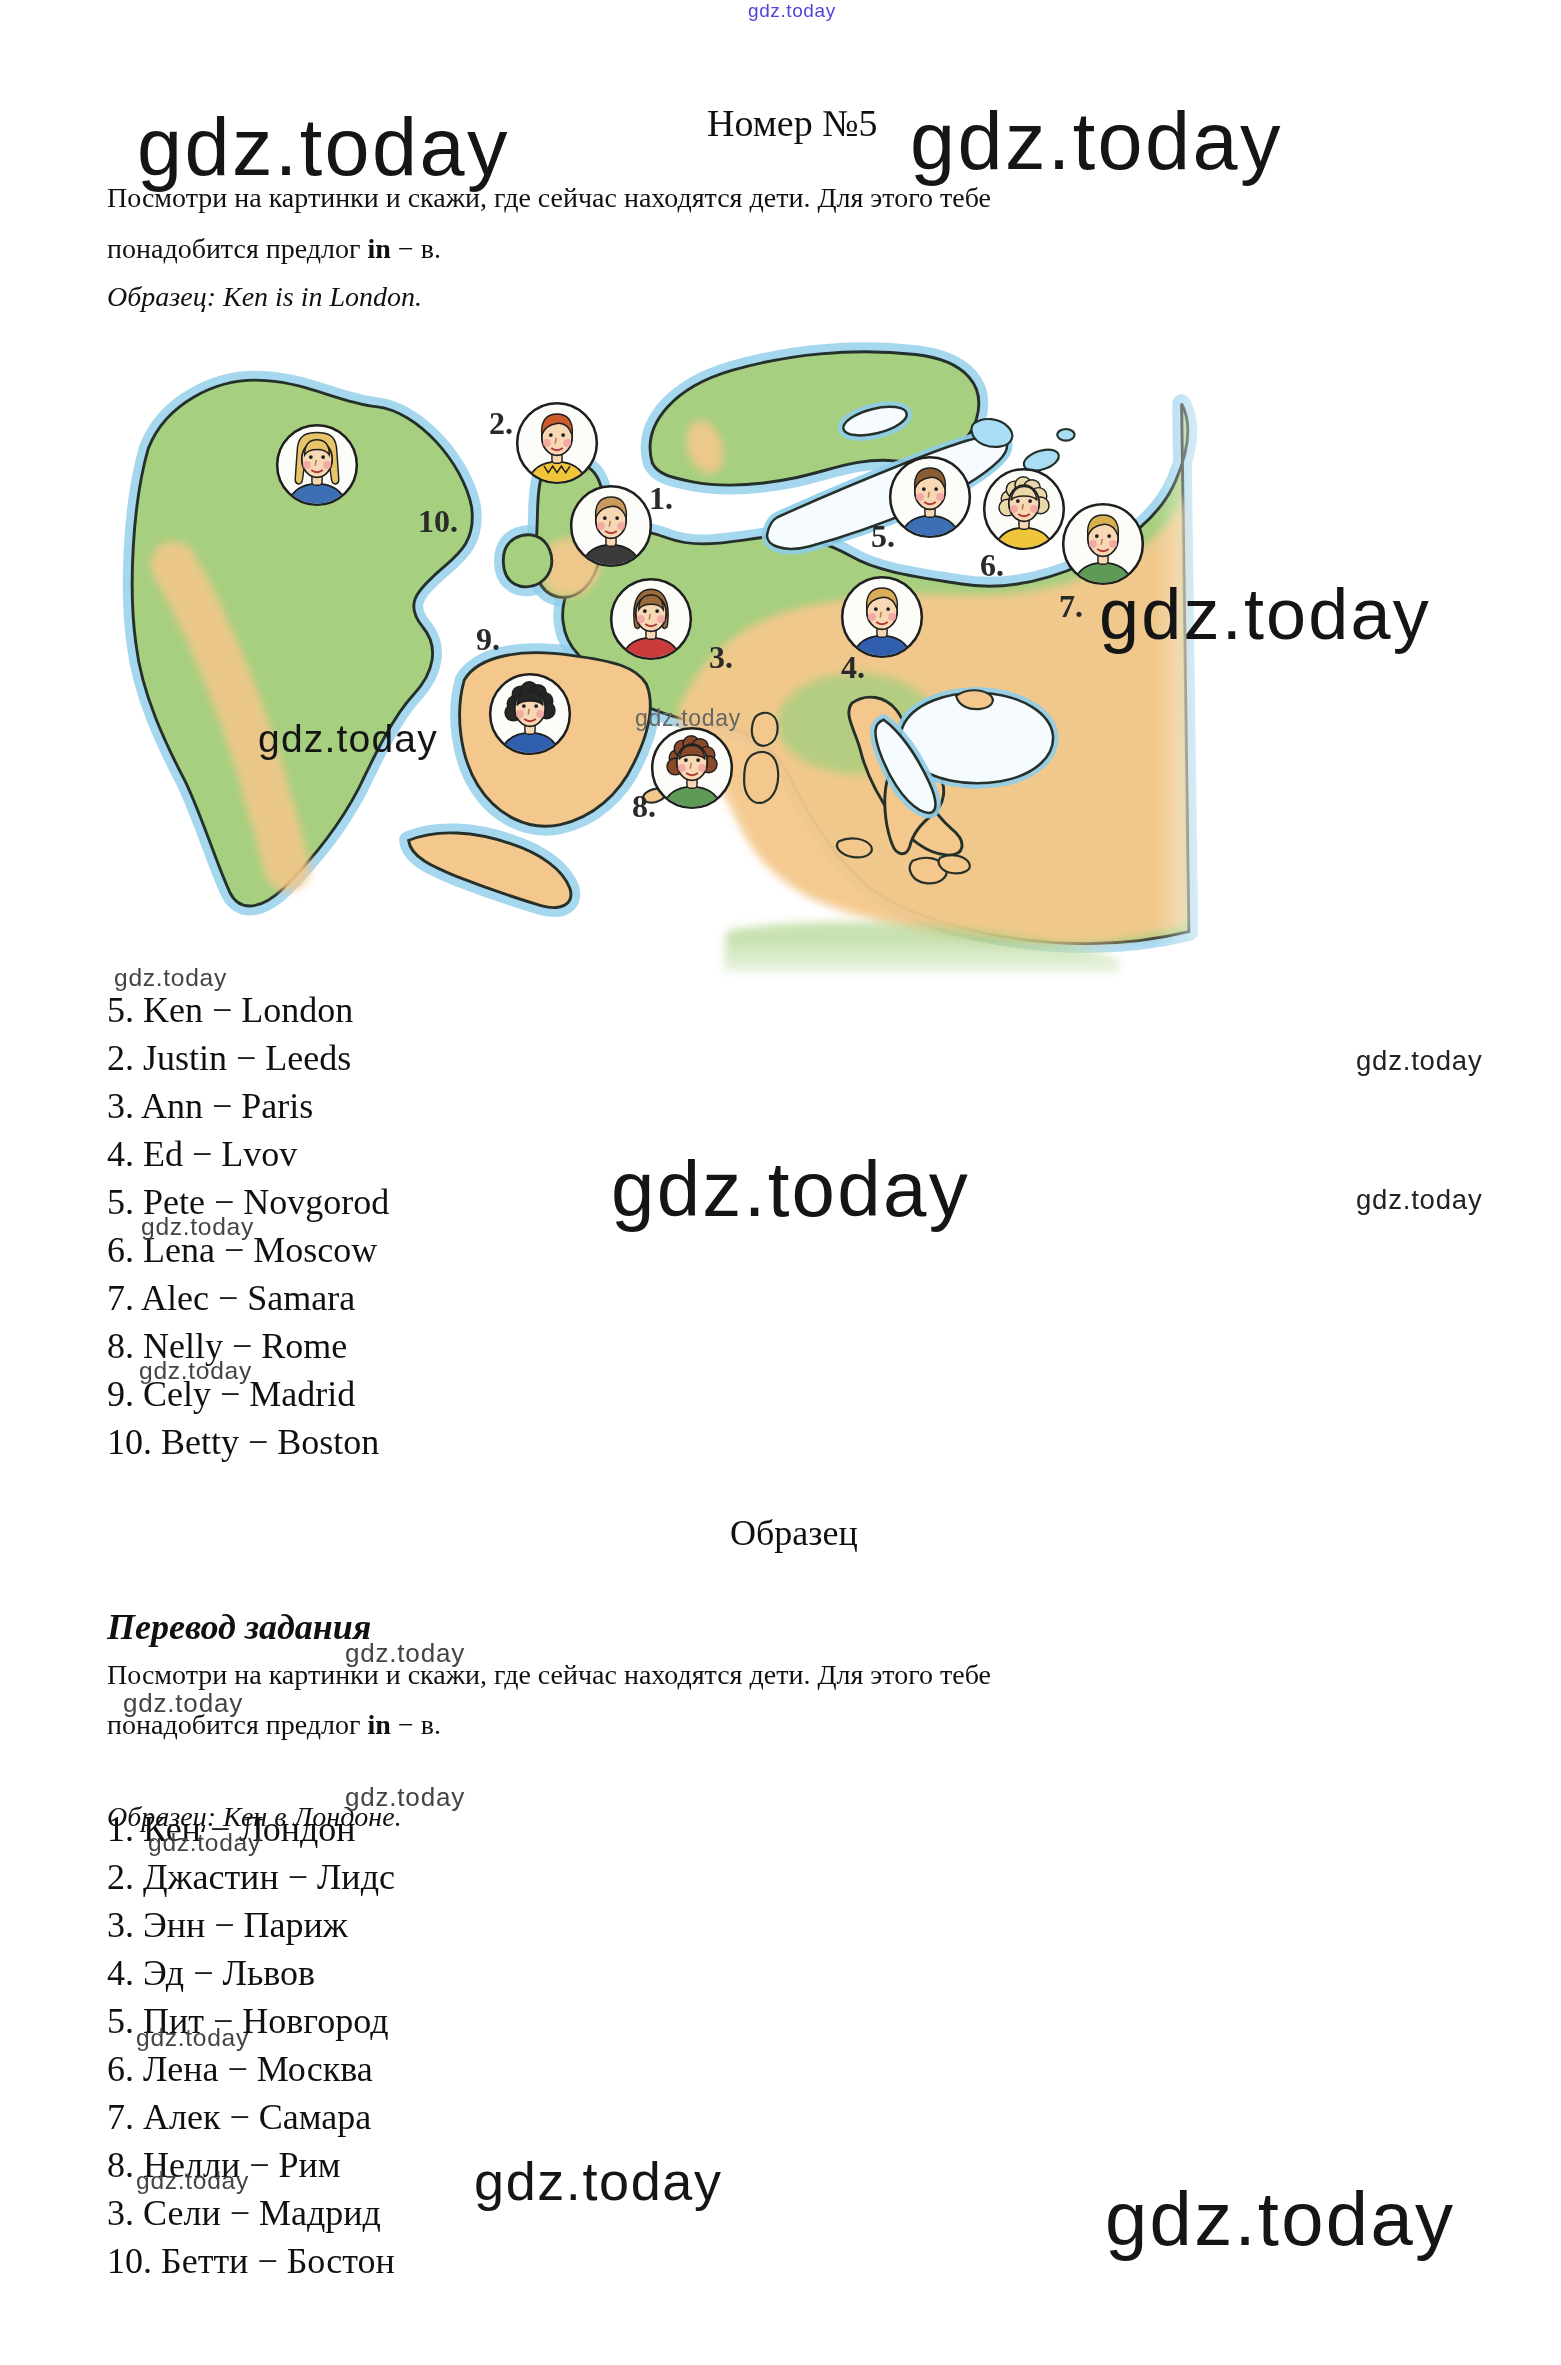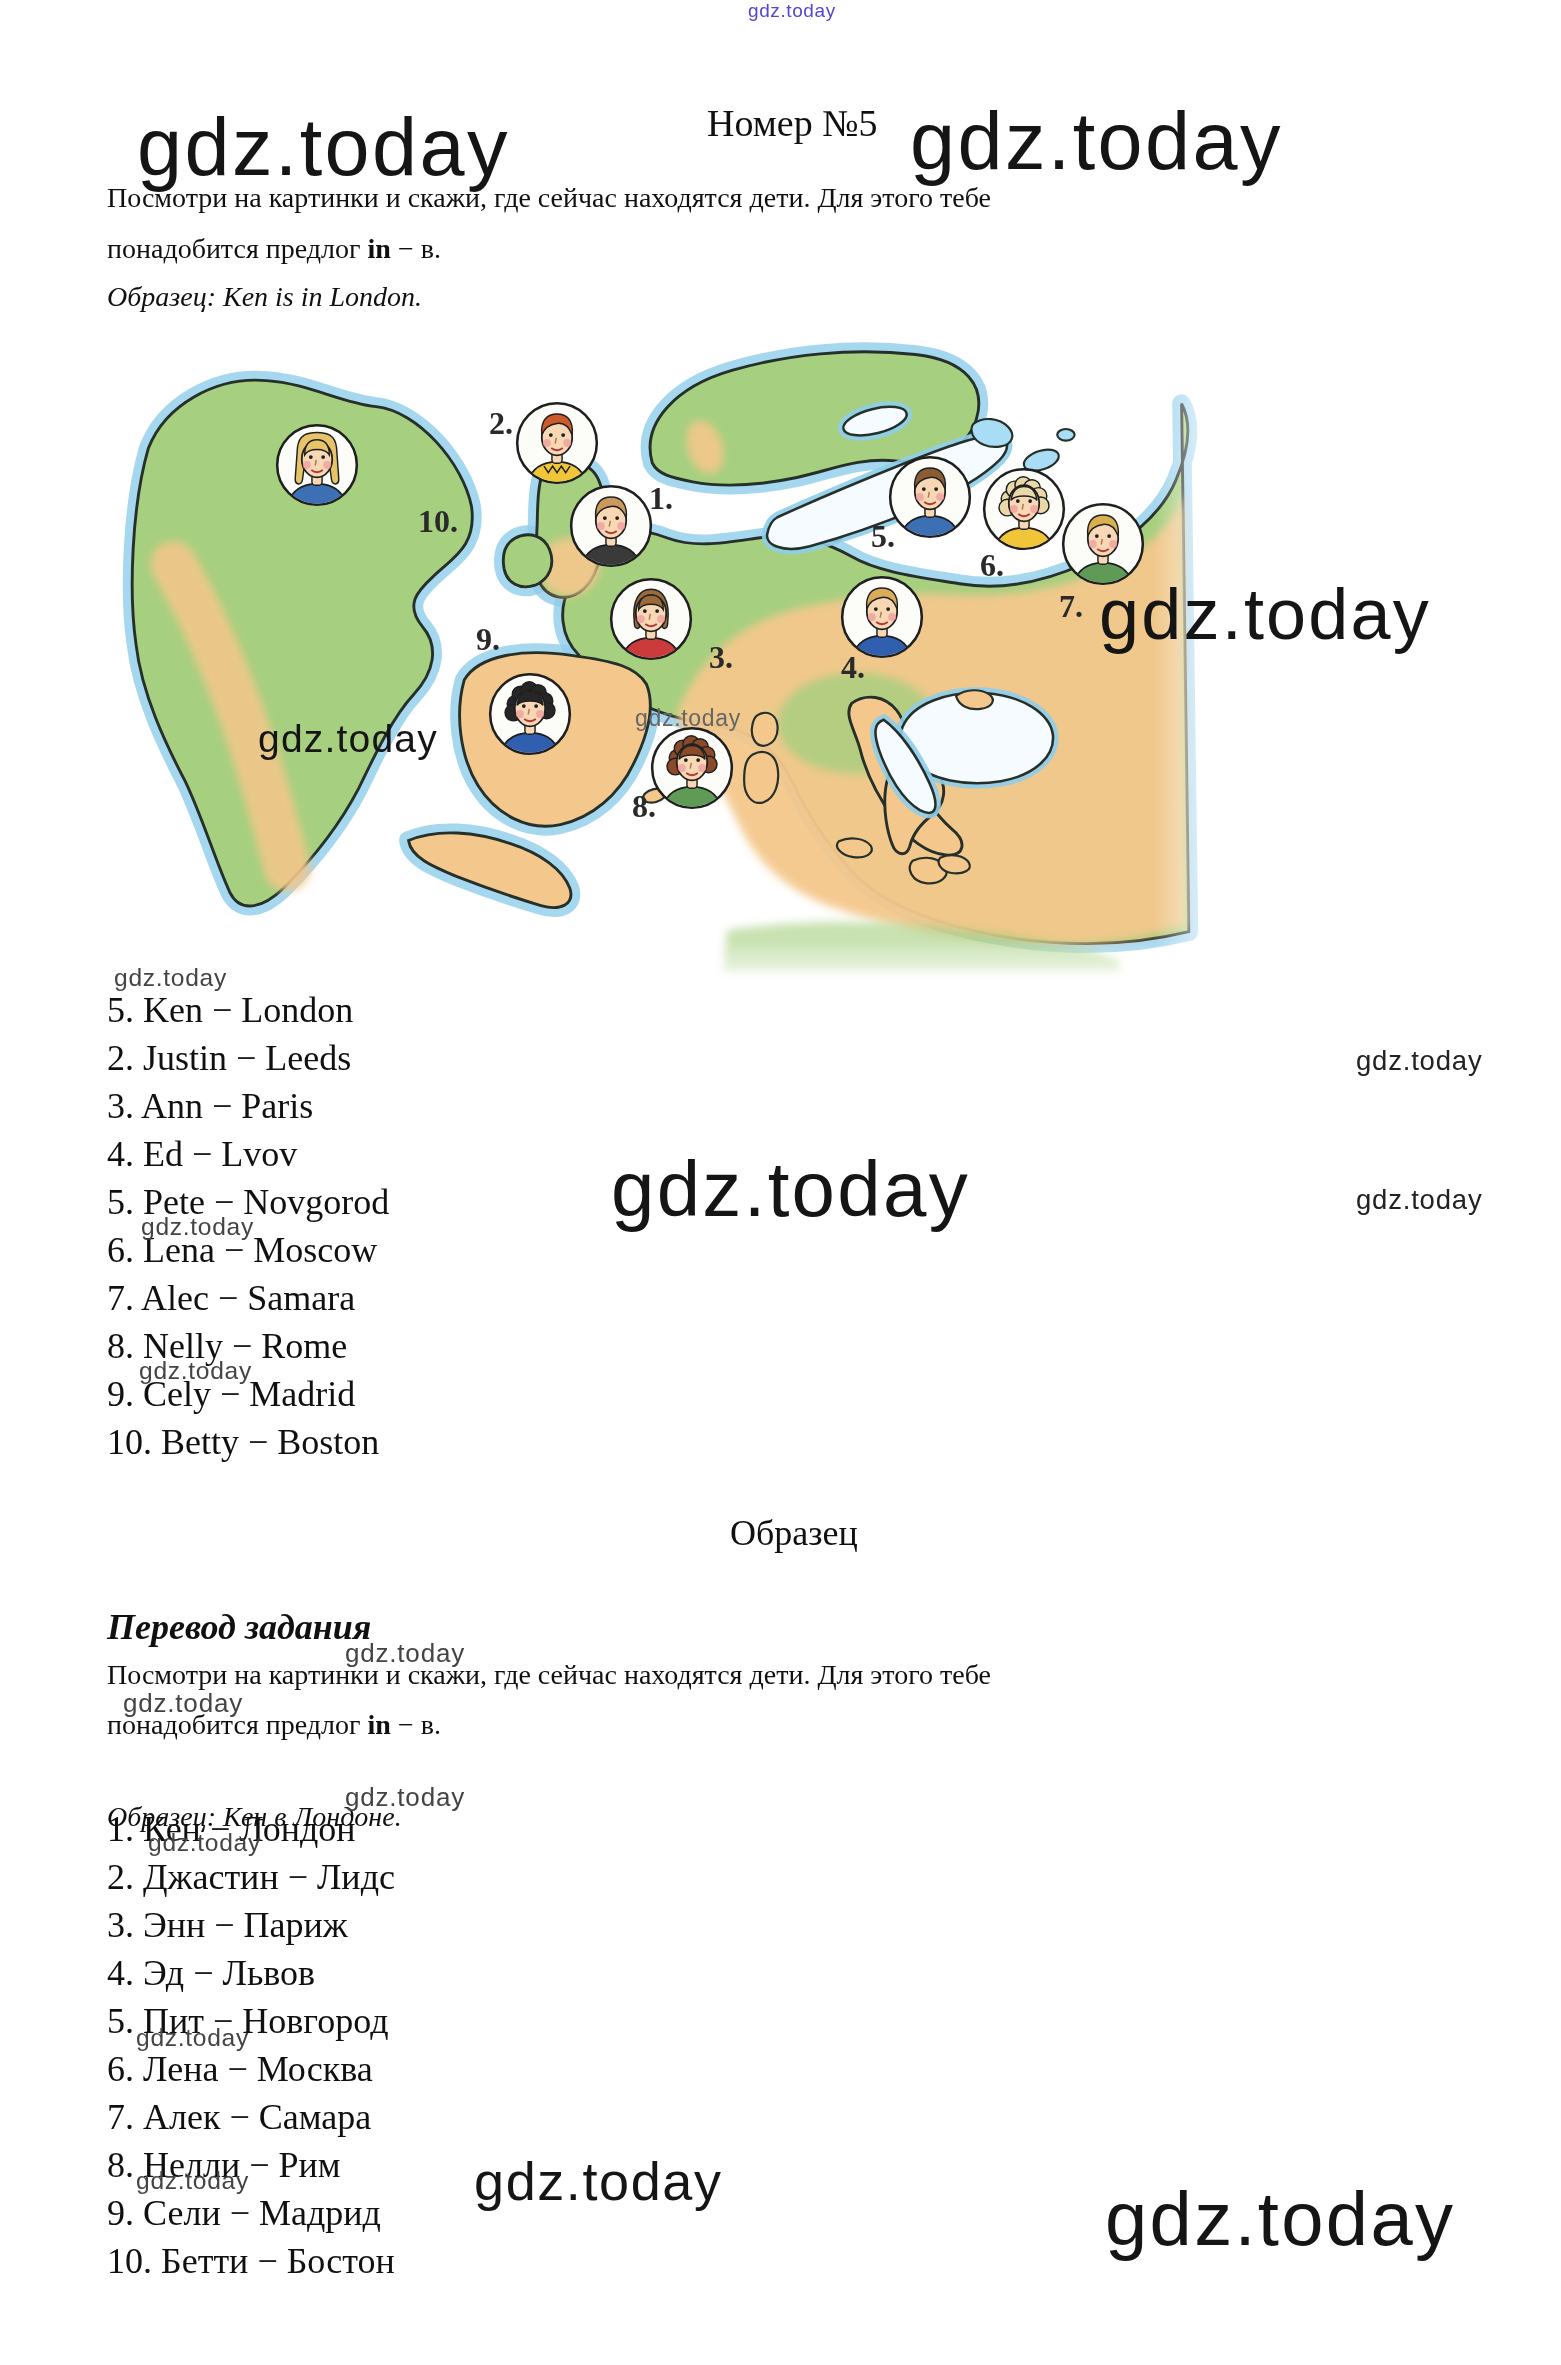--- a/index.html
+++ b/index.html
@@ -416,21 +416,21 @@
 
 <div id="list-ru" class="list">
     <div class="list-row">1. Кен − Лондон</div>
     <div class="list-row">2. Джастин − Лидс</div>
     <div class="list-row">3. Энн − Париж</div>
     <div class="list-row">4. Эд − Львов</div>
     <div class="list-row">5. Пит − Новгород</div>
     <div class="list-row">6. Лена − Москва</div>
     <div class="list-row">7. Алек − Самара</div>
     <div class="list-row">8. Нелли − Рим</div>
-    <div class="list-row">9. Сели − Мадрид</div>
+    <div class="list-row">3. Сели − Мадрид</div>
     <div class="list-row">10. Бетти − Бостон</div>
   </div>
 
 <div id="wm-layer">
     <div class="wm" style="left: 748px; top: 1.4px; font-size: 19px; color: rgb(82, 70, 214); letter-spacing: 0.6px;">gdz.today</div>
     <div class="wm" style="left: 137px; top: 107px; font-size: 81px; color: rgb(21, 21, 21); letter-spacing: 2.4px;">gdz.today</div>
     <div class="wm" style="left: 910px; top: 101px; font-size: 81px; color: rgb(21, 21, 21); letter-spacing: 2.4px;">gdz.today</div>
     <div class="wm" style="left: 1099px; top: 578px; font-size: 72px; color: rgb(21, 21, 21); letter-spacing: 2.2px;">gdz.today</div>
     <div class="wm" style="left: 258px; top: 719px; font-size: 39px; color: rgb(21, 21, 21); letter-spacing: 1.2px;">gdz.today</div>
     <div class="wm" style="left: 635px; top: 707px; font-size: 23px; color: rgb(102, 102, 102); letter-spacing: 0.7px;">gdz.today</div>

